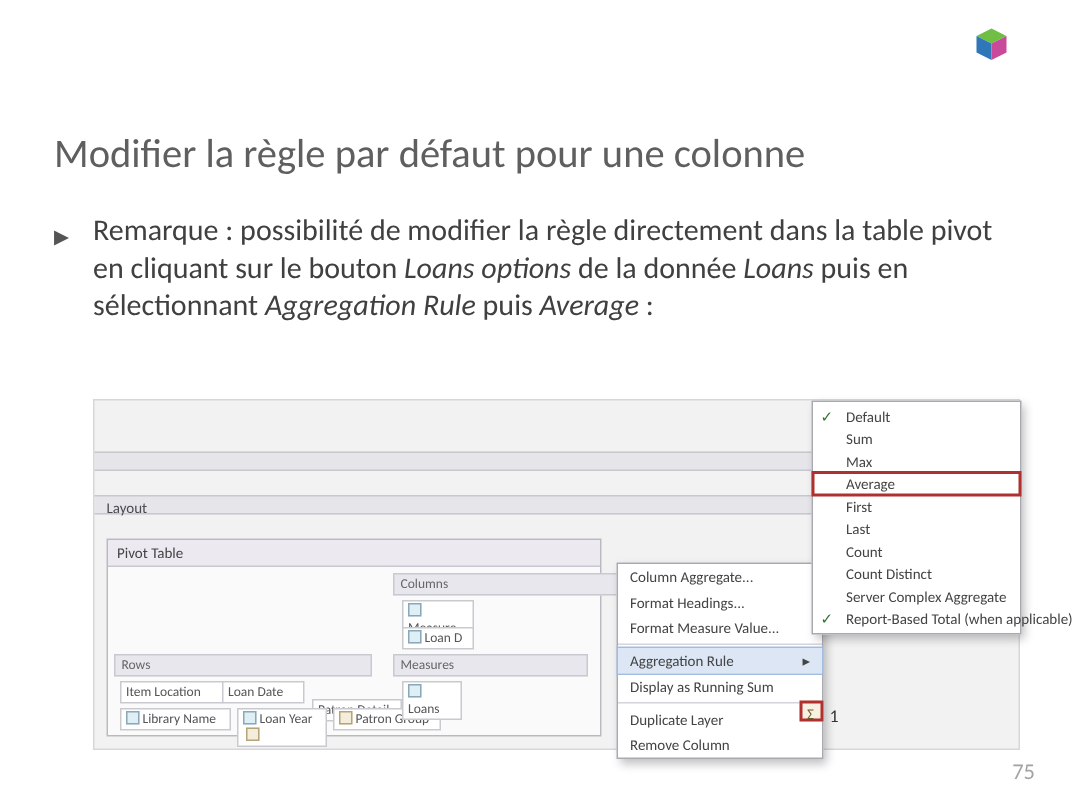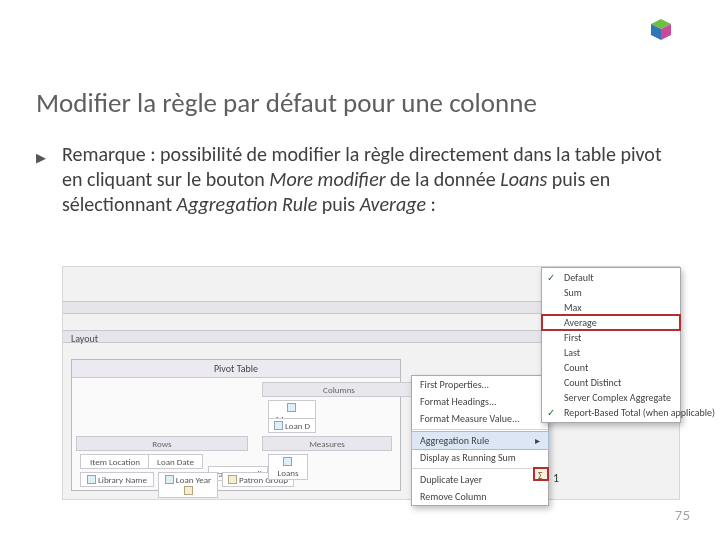--- a/index.html
+++ b/index.html
@@ -66,21 +66,20 @@
   .strip.two { top: 63px; }
   .layout-label {
     position: absolute;
     top: 65px; left: 8px;
     font-size: 10px; color: #4a4a55;
   }
   .panel {
     position: absolute;
     background: #fafafa;
     border: 1px solid #b9b9c0;
-    text-align: center;
   }
   .panel .hdr {
     background: #eceaf0;
     border-bottom: 1px solid #c8c8d0;
     padding: 2px 6px;
     font-size: 10px;
   }
   .pivot { left: 8px; top: 92px; width: 330px; height: 132px; }
   .pivot .mini-field {
     position: absolute;
@@ -173,21 +172,21 @@
     <polygon points="3,6 13,11 13,22 3,17" fill="#2f77b8"></polygon>
     <polygon points="23,6 13,11 13,22 23,17" fill="#c94a9a"></polygon>
   </svg>
 </div>
 
 <div class="title">Modifier la règle par défaut pour une colonne</div>
 
 <div class="bullet-arrow">▶</div>
 
 <div class="body-text">
-  <span>Remarque : possibilité de modifier la règle directement dans la table pivot en cliquant sur le bouton </span><span class="italic">More modifier</span><span> de la donnée </span><span class="italic">Loans</span><span> puis en sélectionnant </span><span class="italic">Aggregation Rule</span><span> puis </span><span class="italic">Average</span><span> :</span>
+  <span>Remarque : possibilité de modifier la règle directement dans la table pivot en cliquant sur le bouton </span><span class="italic">Loans options</span><span> de la donnée </span><span class="italic">Loans</span><span> puis en sélectionnant </span><span class="italic">Aggregation Rule</span><span> puis </span><span class="italic">Average</span><span> :</span>
 </div>
 
 <div class="shot">
   <div class="strip one"></div>
   <div class="strip two"></div>
   <div class="layout-label">Layout</div>
 
   <div class="panel pivot">
     <div class="hdr">Pivot Table</div>
 
@@ -203,21 +202,21 @@
     <div class="mini-field" style="left:136px; top:94px; width:60px;margin-top:12px;"><span>Patron Detail</span></div>
 
     <div class="mini-field" style="left:8px; top:112px; width:74px;"><span class="glyph"></span><span>Library Name</span></div>
     <div class="mini-field" style="left:86px; top:112px; width:60px;"><span class="glyph"></span><span>Loan Year</span><span class="glyph g2" style="margin-left:2px;"></span></div>
     <div class="mini-field" style="left:150px; top:112px; width:72px;"><span class="glyph g2"></span><span>Patron Group</span></div>
 
     <div class="mini-field" style="left:196px; top:94px; width:40px;"><span class="glyph"></span><span>Loans</span></div>
   </div>
 
   <div class="context-menu">
-    <div class="mi">First Properties...</div>
+    <div class="mi">Column Aggregate...</div>
     <div class="mi">Format Headings...</div>
     <div class="mi">Format Measure Value...</div>
     <div class="sep"></div>
     <div class="mi hl">
       <span>Aggregation Rule</span>
         <span class="chev">▸</span>
     </div>
     <div class="mi">Display as Running Sum</div>
     <div class="sep"></div>
     <div class="mi">Duplicate Layer</div>

